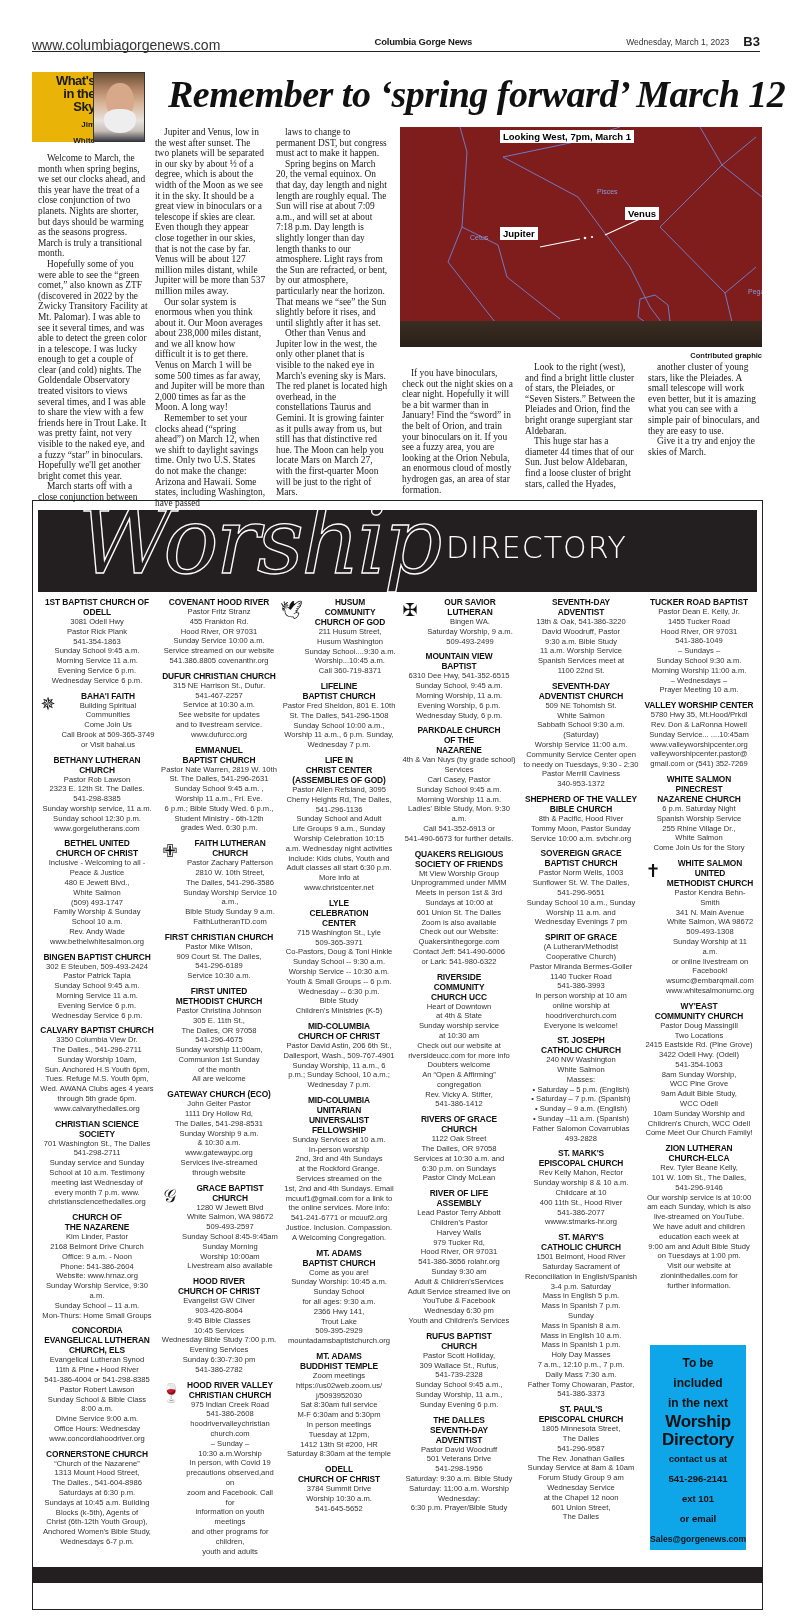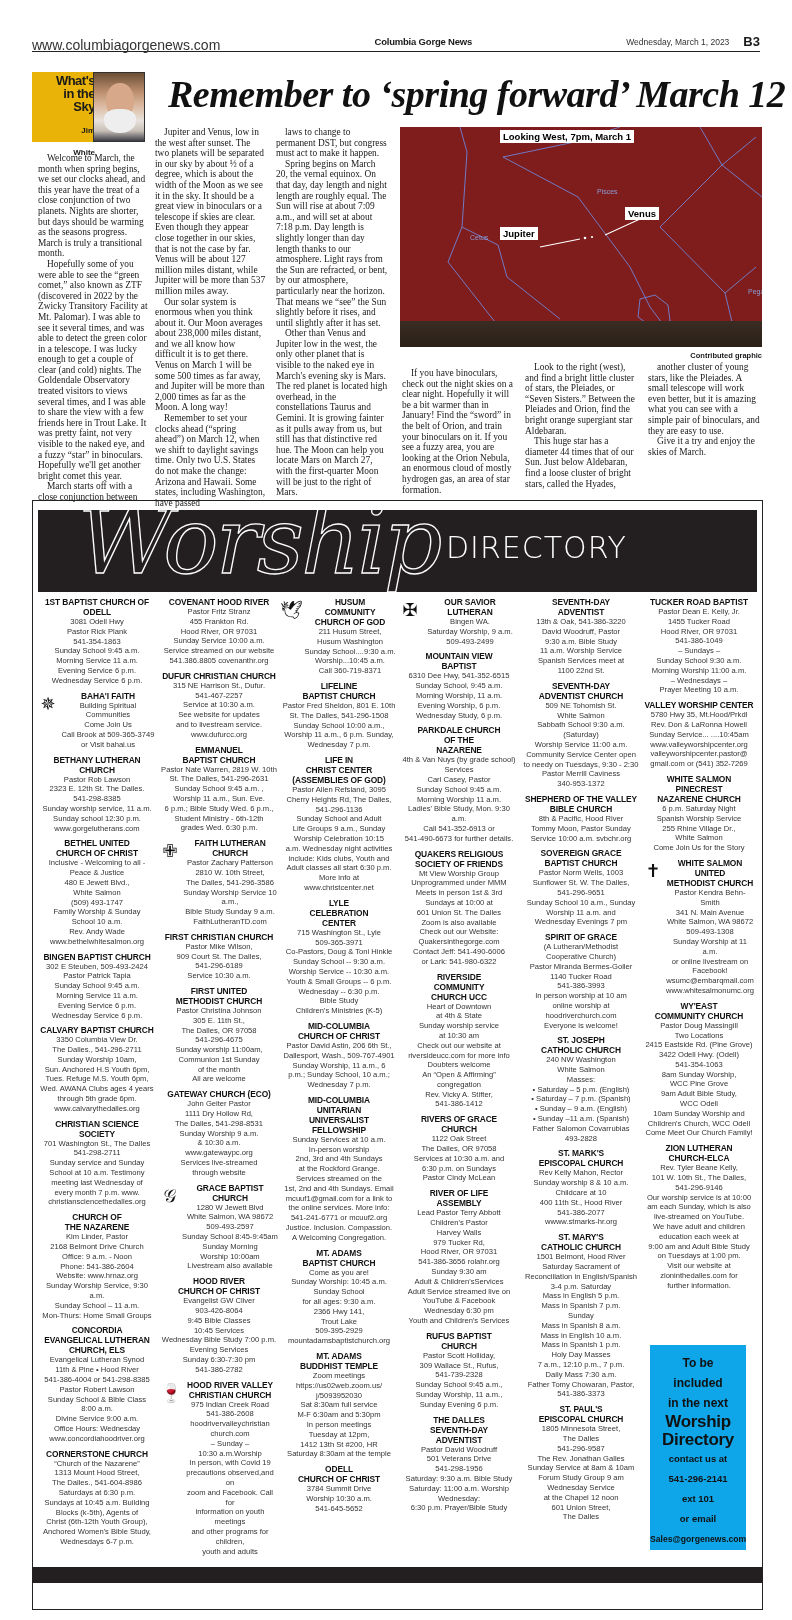--- a/index.html
+++ b/index.html
@@ -5,21 +5,21 @@
 *{box-sizing:border-box;margin:0;padding:0}
 body{width:792px;height:1620px;background:#fff;font-family:"Liberation Serif",serif;color:#1a1a1a;position:relative;overflow:hidden}
 .header{position:absolute;left:32px;top:34px;width:728px;height:18px;border-bottom:1px solid #222;display:flex;justify-content:space-between;align-items:flex-start;font-family:"Liberation Sans",sans-serif}
 .header .url{font-size:14px;color:#333;padding-top:3px}
 .header .paper{font-size:9.5px;font-weight:bold;letter-spacing:-0.2px;padding-top:2px}
 .header .right{display:flex;align-items:flex-start;gap:14px}
 .header .date{font-size:8.5px;color:#333;padding-top:3px}
 .header .page{font-size:13px;font-weight:bold}
 .badge{position:absolute;left:32px;top:72px;width:66px;height:70px;background:#eab308;text-align:right;padding:2px 3px 0 0;font-family:"Liberation Sans",sans-serif;line-height:1}
 .badge .t{font-size:13px;font-weight:bold;letter-spacing:-0.5px;line-height:13px}
-.badge .a{font-size:8px;font-weight:bold;line-height:9px;margin-top:13px}
+.badge .a{font-size:8px;font-weight:bold;line-height:9px;margin-top:7px}
 .portrait{position:absolute;left:93px;top:72px;width:52px;height:70px;background:linear-gradient(180deg,#6b4f36 0%,#b48868 25%,#d9b498 45%,#e8e2dc 70%,#c8c0b8 85%,#3c3c46 100%);border:1px solid #333}
 .portrait .face{position:absolute;left:12px;top:10px;width:28px;height:36px;border-radius:48%;background:#d7a98a}
 .portrait .beard{position:absolute;left:10px;top:36px;width:32px;height:24px;border-radius:40% 40% 50% 50%;background:#eee}
 .headline{position:absolute;left:168px;top:72px;font-family:"Liberation Serif",serif;font-style:italic;font-size:38px;letter-spacing:-0.5px;color:#111;white-space:nowrap}
 .col{position:absolute;font-size:9.4px;line-height:10.6px;text-align:left}
 .col p{text-indent:9px}
 .skyimg{position:absolute;left:400px;top:127px;width:362px;height:220px;background:#7f1d1d;overflow:hidden}
 .skyimg .ground{position:absolute;left:0;bottom:0;width:100%;height:26px;background:linear-gradient(180deg,#3a2c22,#2a2018)}
 .skyimg .lbl{position:absolute;background:#fff;color:#000;font-family:"Liberation Sans",sans-serif;font-weight:bold;padding:1px 3px;font-size:9.5px}
 .skyimg .cname{position:absolute;color:#8c9cd8;font-family:"Liberation Sans",sans-serif;font-size:7px}
@@ -258,21 +258,21 @@
       <span class="ln">See website for updates</span>
       <span class="ln">and to livestream service.</span>
       <span class="ln">www.dufurcc.org</span>
     </div>
     <div class="entry">
       <div class="nm">EMMANUEL</div>
       <div class="nm">BAPTIST CHURCH</div>
       <span class="ln">Pastor Nate Warren, 2819 W. 10th</span>
       <span class="ln">St. The Dalles, 541-296-2631</span>
       <span class="ln">Sunday School 9:45 a.m. ,</span>
-      <span class="ln">Worship 11 a.m., Sun. Eve.</span>
+      <span class="ln">Worship 11 a.m., Fri. Eve.</span>
       <span class="ln">6 p.m.; Bible Study Wed. 6 p.m.,</span>
       <span class="ln">Student Ministry - 6th-12th</span>
       <span class="ln">grades Wed. 6:30 p.m.</span>
     </div>
     <div class="entry icon-left">
       <span class="ico">✙</span>
       <div class="nm">FAITH LUTHERAN CHURCH</div>
       <span class="ln">Pastor Zachary Patterson</span>
       <span class="ln">2810 W. 10th Street,</span>
       <span class="ln">The Dalles, 541-296-3586</span>

